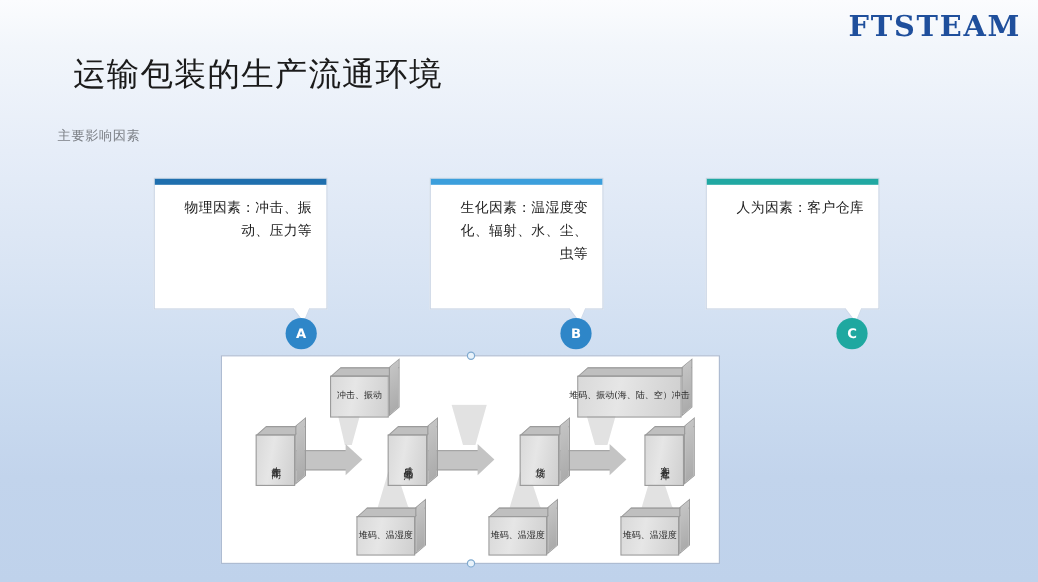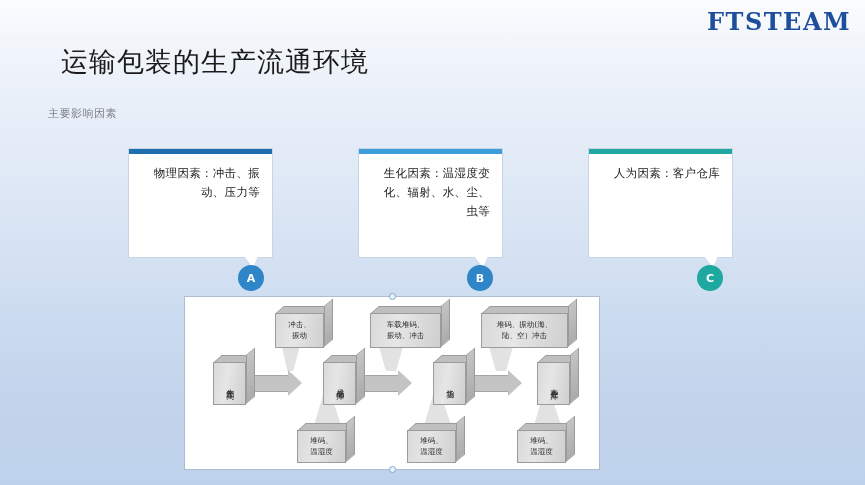--- a/index.html
+++ b/index.html
@@ -156,21 +156,20 @@
   }
   .box3d .face {
     position: absolute;
     left: 0; top: 7px;
     width: calc(100% - 9px);
     height: calc(100% - 7px);
     background: linear-gradient(100deg, #d9d9d9 0%, #e6e6e6 40%, #cfcfcf 100%);
     border: 1px solid #9b9b9b;
     box-sizing: border-box;
     display: flex;
-    flex-direction: column;
     align-items: center;
     justify-content: center;
     text-align: center;
     color: #2a2a2a;
     line-height: 1.45;
   }
   .box3d .top {
     position: absolute;
     left: 0; top: 0;
     width: calc(100% - 9px);
@@ -287,28 +286,20 @@
 
     <div class="box3d" style="left:90px; top:9px; width:58px; height:42px;">
       <div class="top"></div>
       <div class="side"></div>
       <div class="face">
         <span class="lbl sm">冲击、</span>
         <span class="lbl sm">振动</span>
       </div>
     </div>
 
-    <div class="box3d" style="left:185px; top:9px; width:80px; height:42px;">
-      <div class="top"></div>
-      <div class="side"></div>
-      <div class="face">
-        <span class="lbl sm">车载堆码、</span>
-        <span class="lbl sm">振动、冲击</span>
-      </div>
-    </div>
 
     <div class="box3d" style="left:296px; top:9px; width:96px; height:42px;">
       <div class="top"></div>
       <div class="side"></div>
       <div class="face">
         <span class="lbl sm">堆码、振动(海、</span>
         <span class="lbl sm">陆、空）冲击</span>
       </div>
     </div>
 

